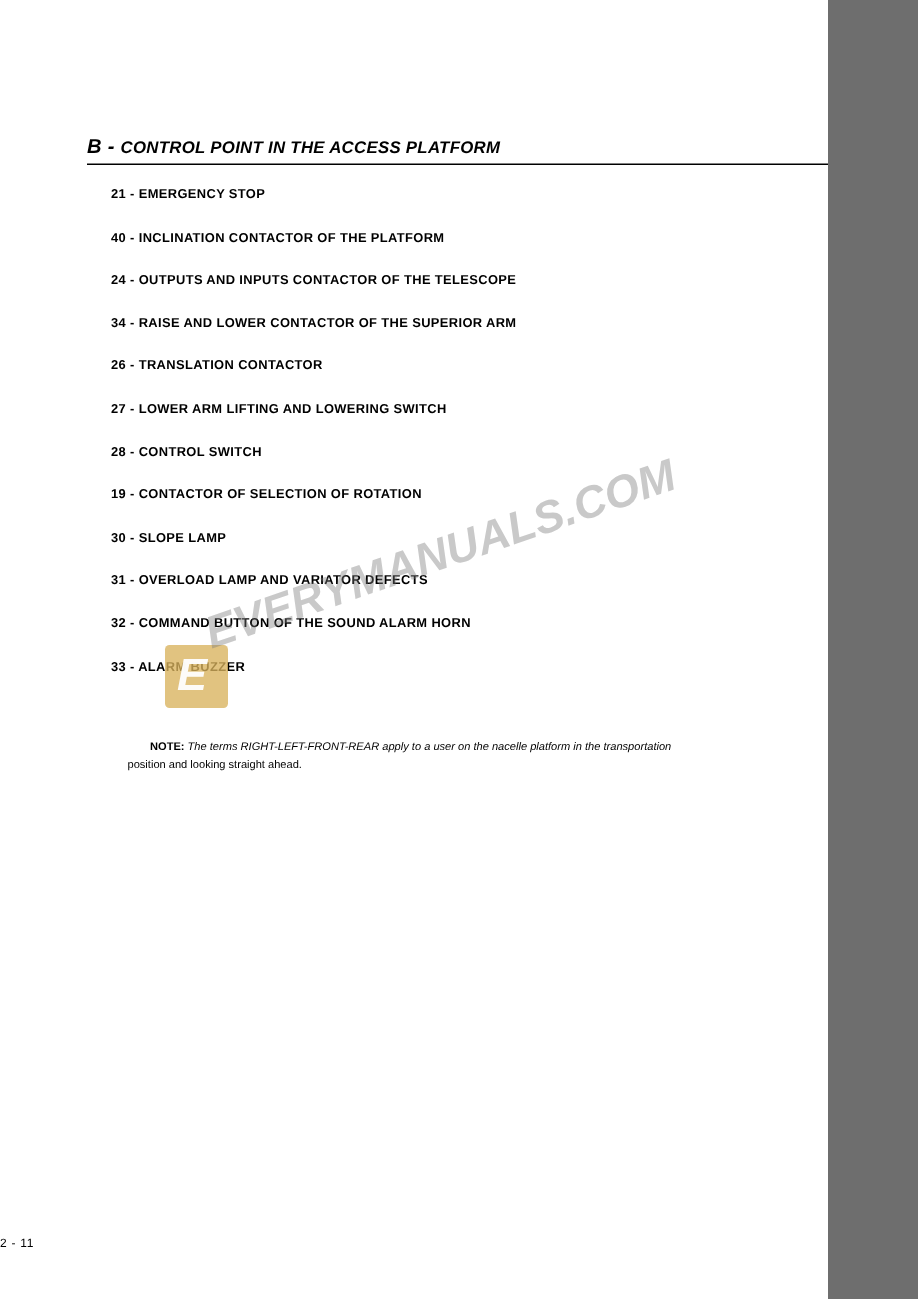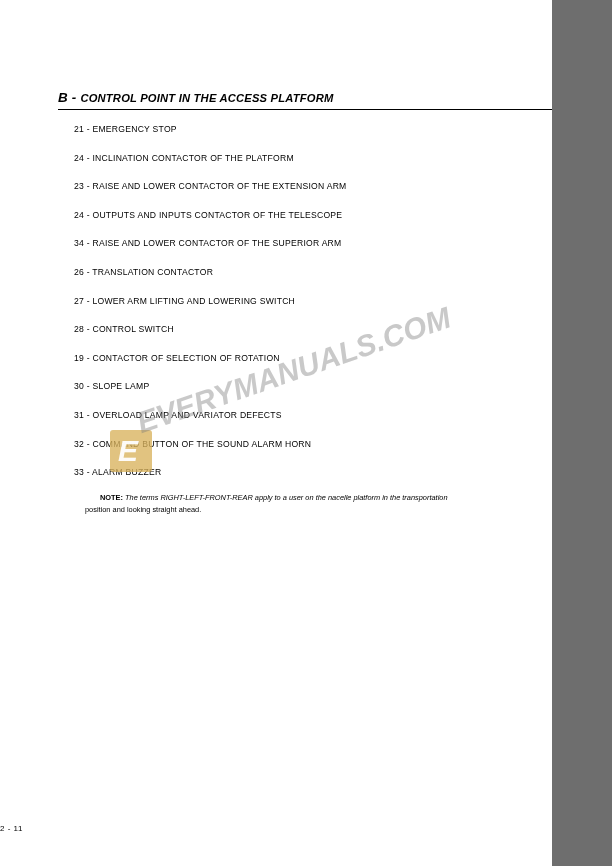--- a/index.html
+++ b/index.html
@@ -48,21 +48,21 @@
 
   
   .list {
     position: absolute;
     left: 74px;
     top: 123px;
     width: 470px;
   }
   .list-item {
     font-size: 8.6px;
-    font-weight: normal;
+    font-weight: bold;
     color: #000000;
     letter-spacing: 0.25px;
     height: 28.6px;
     line-height: 12px;
     white-space: nowrap;
   }
 
   
   .note {
     position: absolute;
@@ -150,22 +150,21 @@
 
   <div class="heading-wrap">
     <div class="heading">
       <span class="cap">B - </span><span>CONTROL POINT IN THE ACCESS PLATFORM</span>
     </div>
     <div class="heading-rule"></div>
   </div>
 
   <div class="list">
     <div class="list-item">21 - EMERGENCY STOP</div>
-    <div class="list-item">24 - INCLINATION CONTACTOR OF THE PLATFORM</div>
-    <div class="list-item">23 - RAISE AND LOWER CONTACTOR OF THE EXTENSION ARM</div>
+    <div class="list-item">40 - INCLINATION CONTACTOR OF THE PLATFORM</div>
     <div class="list-item">24 - OUTPUTS AND INPUTS CONTACTOR OF THE TELESCOPE</div>
     <div class="list-item">34 - RAISE AND LOWER CONTACTOR OF THE SUPERIOR ARM</div>
     <div class="list-item">26 - TRANSLATION CONTACTOR</div>
     <div class="list-item">27 - LOWER ARM LIFTING AND LOWERING SWITCH</div>
     <div class="list-item">28 - CONTROL SWITCH</div>
     <div class="list-item">19 - CONTACTOR OF SELECTION OF ROTATION</div>
     <div class="list-item">30 - SLOPE LAMP</div>
     <div class="list-item">31 - OVERLOAD LAMP AND VARIATOR DEFECTS</div>
     <div class="list-item">32 - COMMAND BUTTON OF THE SOUND ALARM HORN</div>
     <div class="list-item">33 - ALARM BUZZER</div>

